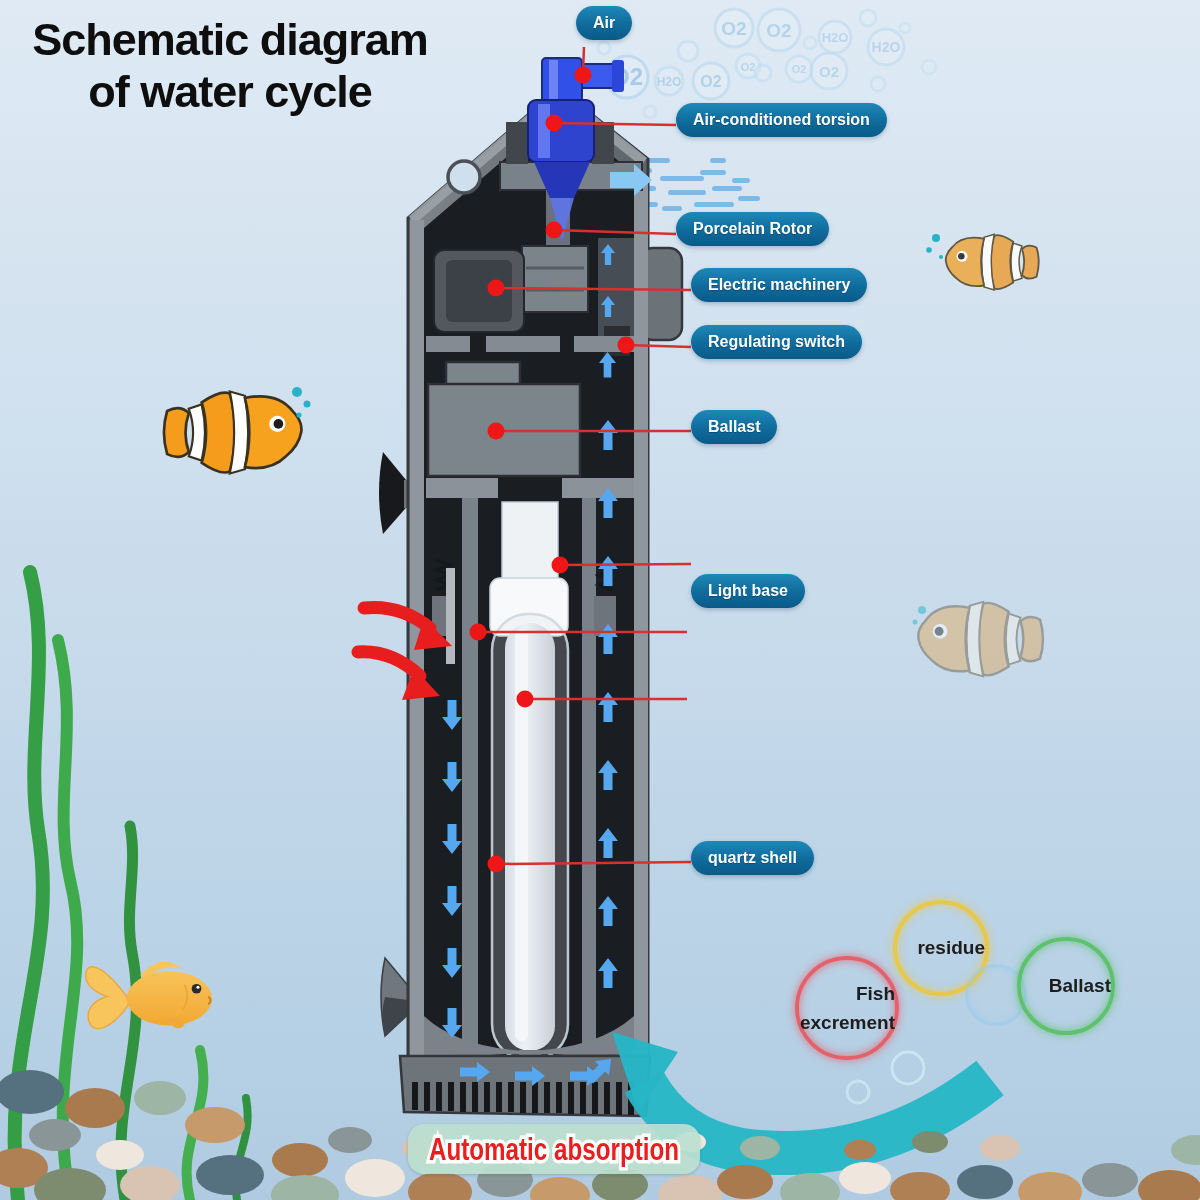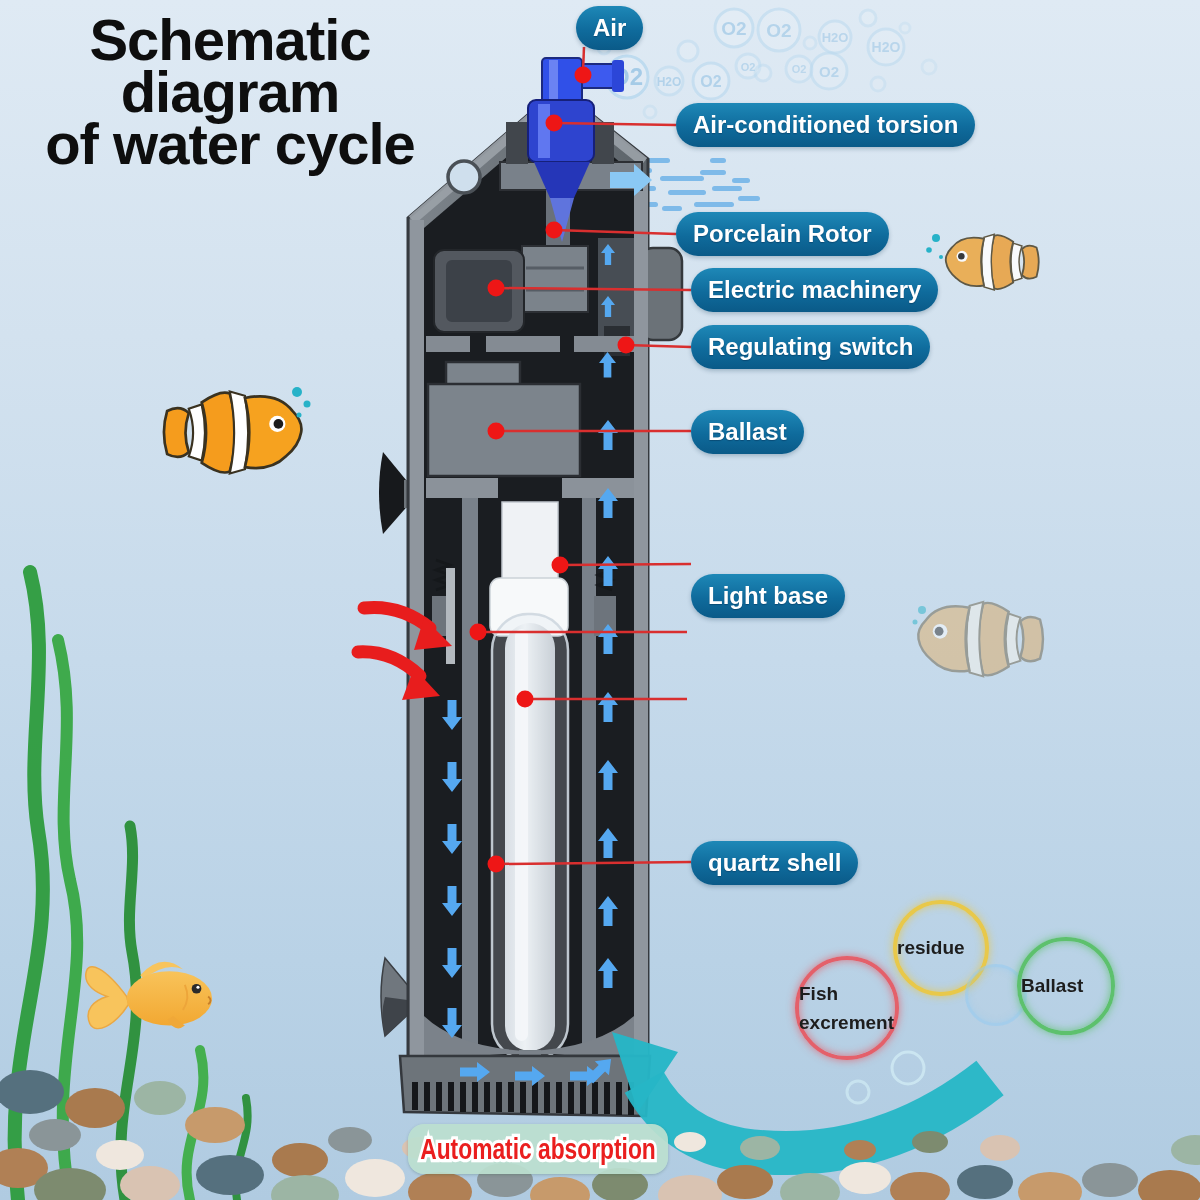--- a/index.html
+++ b/index.html
@@ -5,38 +5,38 @@
   html,body{margin:0;padding:0;background:#9bb9cf;}
   .stage{
     position:relative;width:1200px;height:1200px;overflow:hidden;
     background:linear-gradient(180deg,#dfeaf4 0%,#d3e2ef 28%,#c6daeb 55%,#b9d2e6 80%,#b0cbe1 100%);
     font-family:"Liberation Sans", sans-serif;
   }
   .scene{position:absolute;left:0;top:0;z-index:1;}
   .overlay{position:absolute;left:0;top:0;width:1200px;height:1200px;z-index:5;pointer-events:none;}
   .title{
     position:absolute;left:6px;top:14px;width:448px;text-align:center;
-    font-weight:bold;font-size:58px;line-height:52px;color:#0e0e0e;letter-spacing:-1px;
+    font-weight:bold;font-size:45px;line-height:52px;color:#0e0e0e;letter-spacing:-1px;
   }
   .callout{
     position:absolute;background:linear-gradient(180deg,#1e88b7 0%,#0f6b9c 55%,#0a5a88 100%);
-    color:#fff;font-weight:bold;font-size:24px;padding:8px 17px;border-radius:22px;
+    color:#fff;font-weight:bold;font-size:16px;padding:8px 17px;border-radius:22px;
     white-space:nowrap;box-shadow:0 2px 4px rgba(10,50,80,.25);text-shadow:0 1px 1px rgba(0,30,60,.35);
   }
   .ring{
     position:absolute;border-radius:50%;display:flex;flex-direction:column;
-    align-items:flex-start;justify-content:center;text-align:center;
+    align-items:flex-end;justify-content:center;text-align:center;
     color:#1d1d1d;font-weight:bold;font-size:19px;line-height:22px;
   }
   .ring-red{border:4px solid #e4606a;box-shadow:0 0 8px rgba(228,96,106,.8), inset 0 0 8px rgba(228,96,106,.8);gap:7px;}
   .ring-yellow{border:4px solid #e8c84a;box-shadow:0 0 8px rgba(232,200,74,.8), inset 0 0 8px rgba(232,200,74,.8);}
   .ring-green{border:4px solid #5dc16d;box-shadow:0 0 8px rgba(93,193,109,.8), inset 0 0 8px rgba(93,193,109,.8);}
   .ring-blue{border:3px solid rgba(150,203,240,.55);box-shadow:inset 0 0 6px rgba(150,203,240,.5);}
   .absorption{
-    position:absolute;left:408px;top:1124px;width:260px;height:50px;
+    position:absolute;left:408px;top:1124px;width:292px;height:50px;
     background:rgba(188,224,207,.92);border-radius:16px;box-shadow:0 1px 3px rgba(40,80,60,.25);
     display:flex;align-items:flex-end;justify-content:center;
   }
 </style>
 </head>
 <body>
 
 <div class="stage">
 
 <svg class="scene" width="1200" height="1200" viewBox="0 0 1200 1200">

